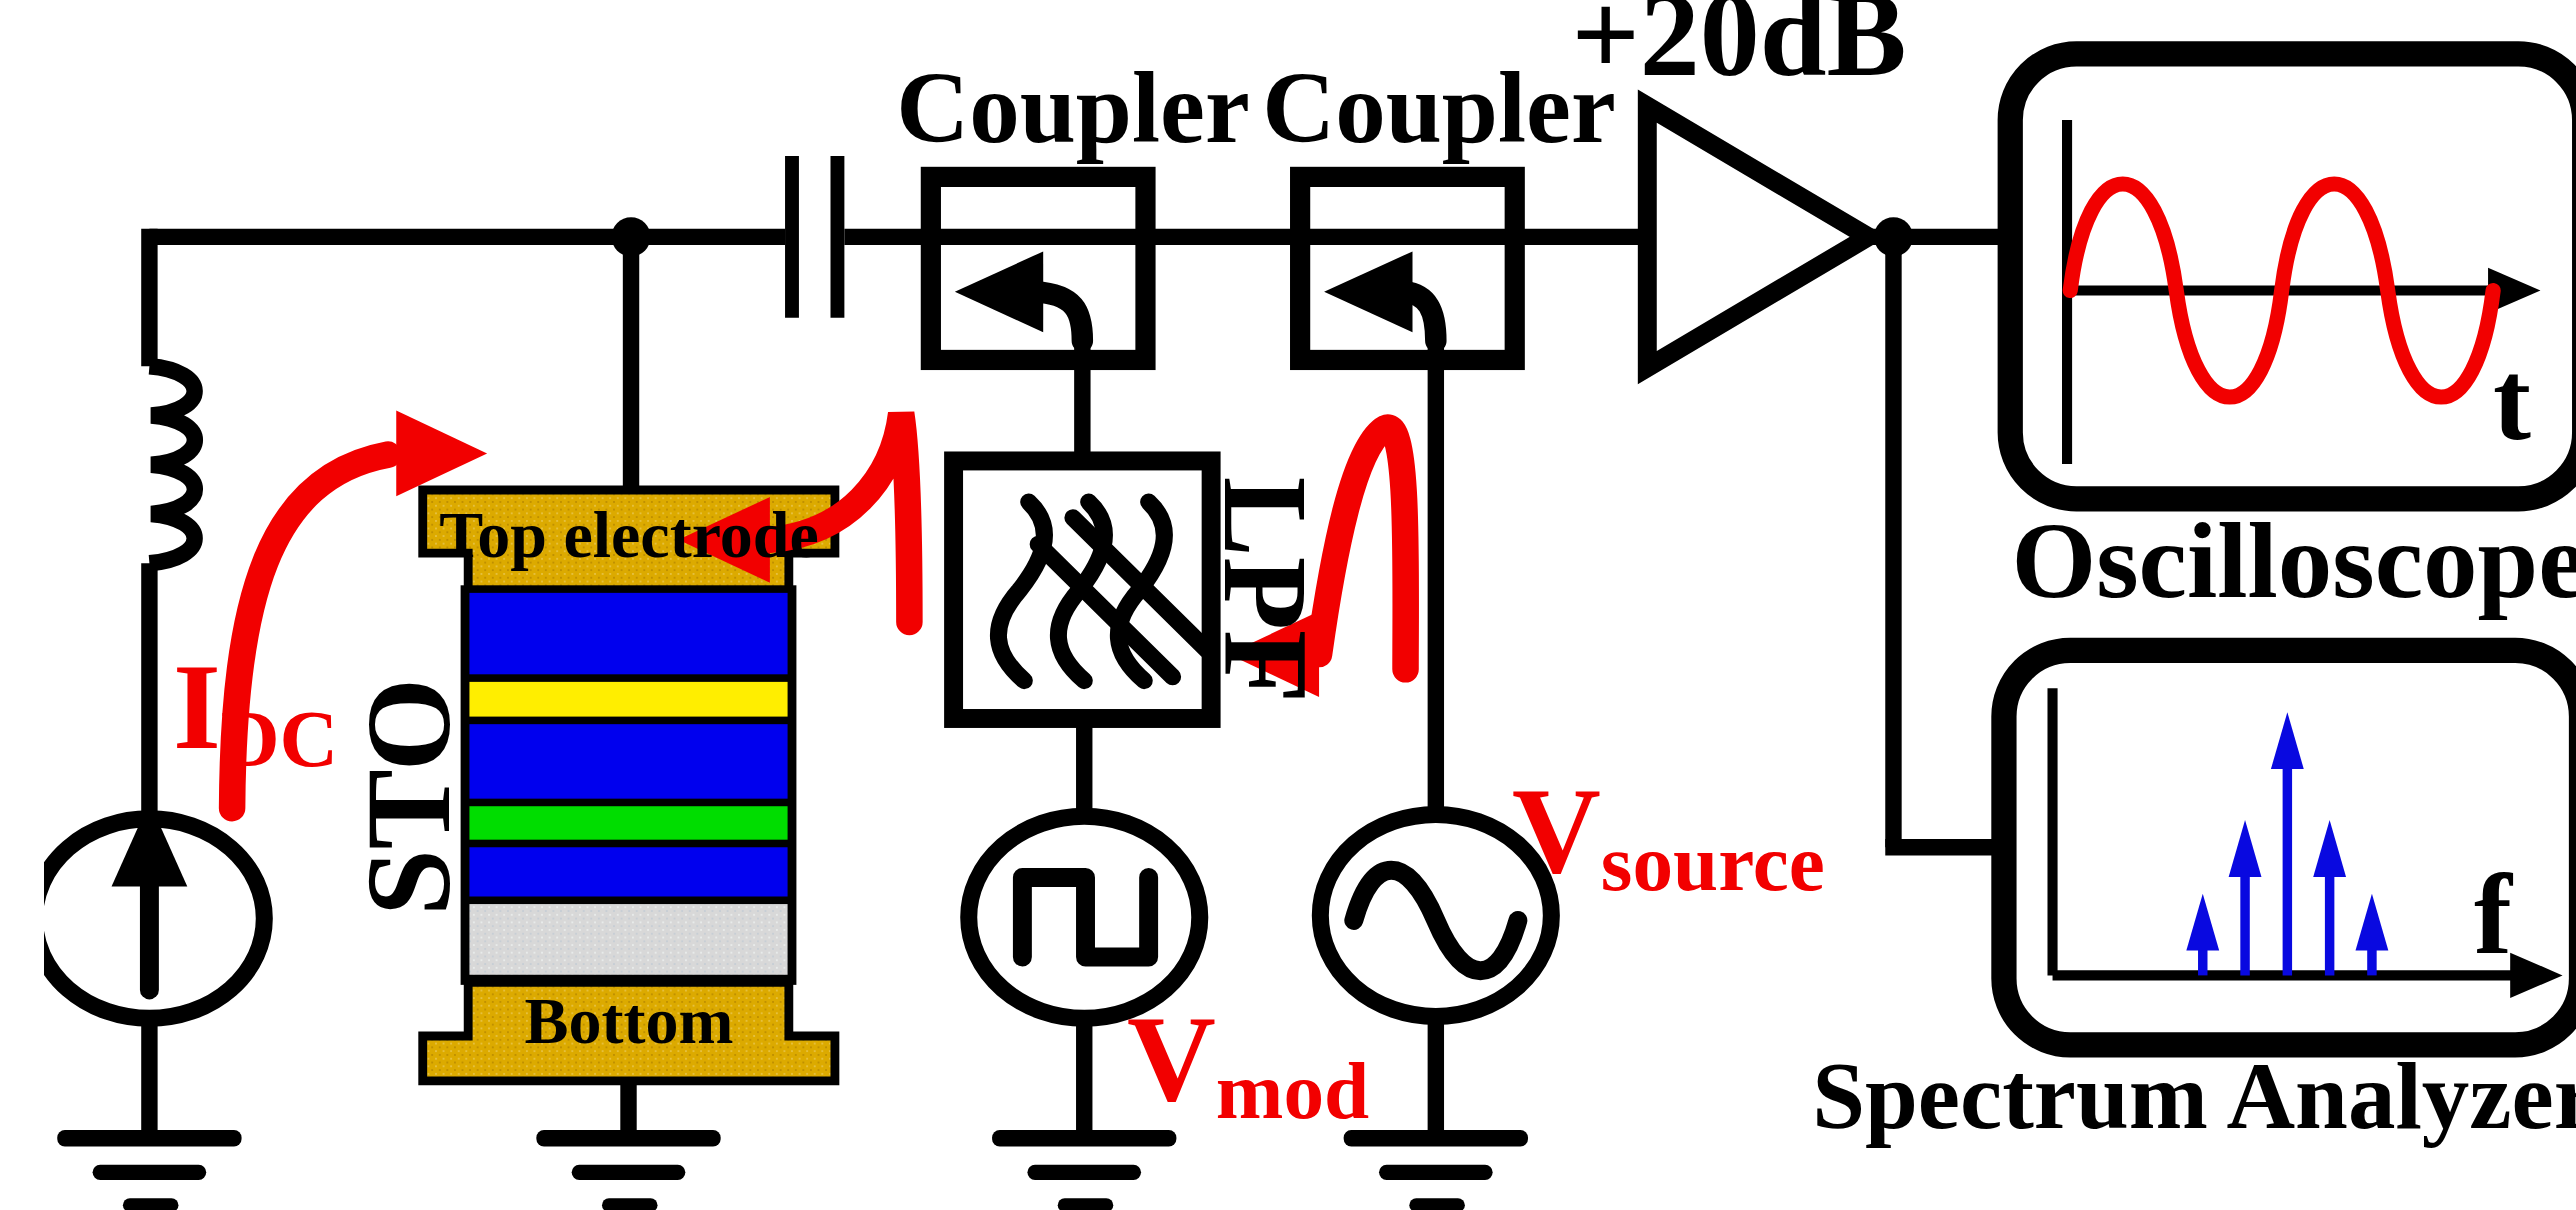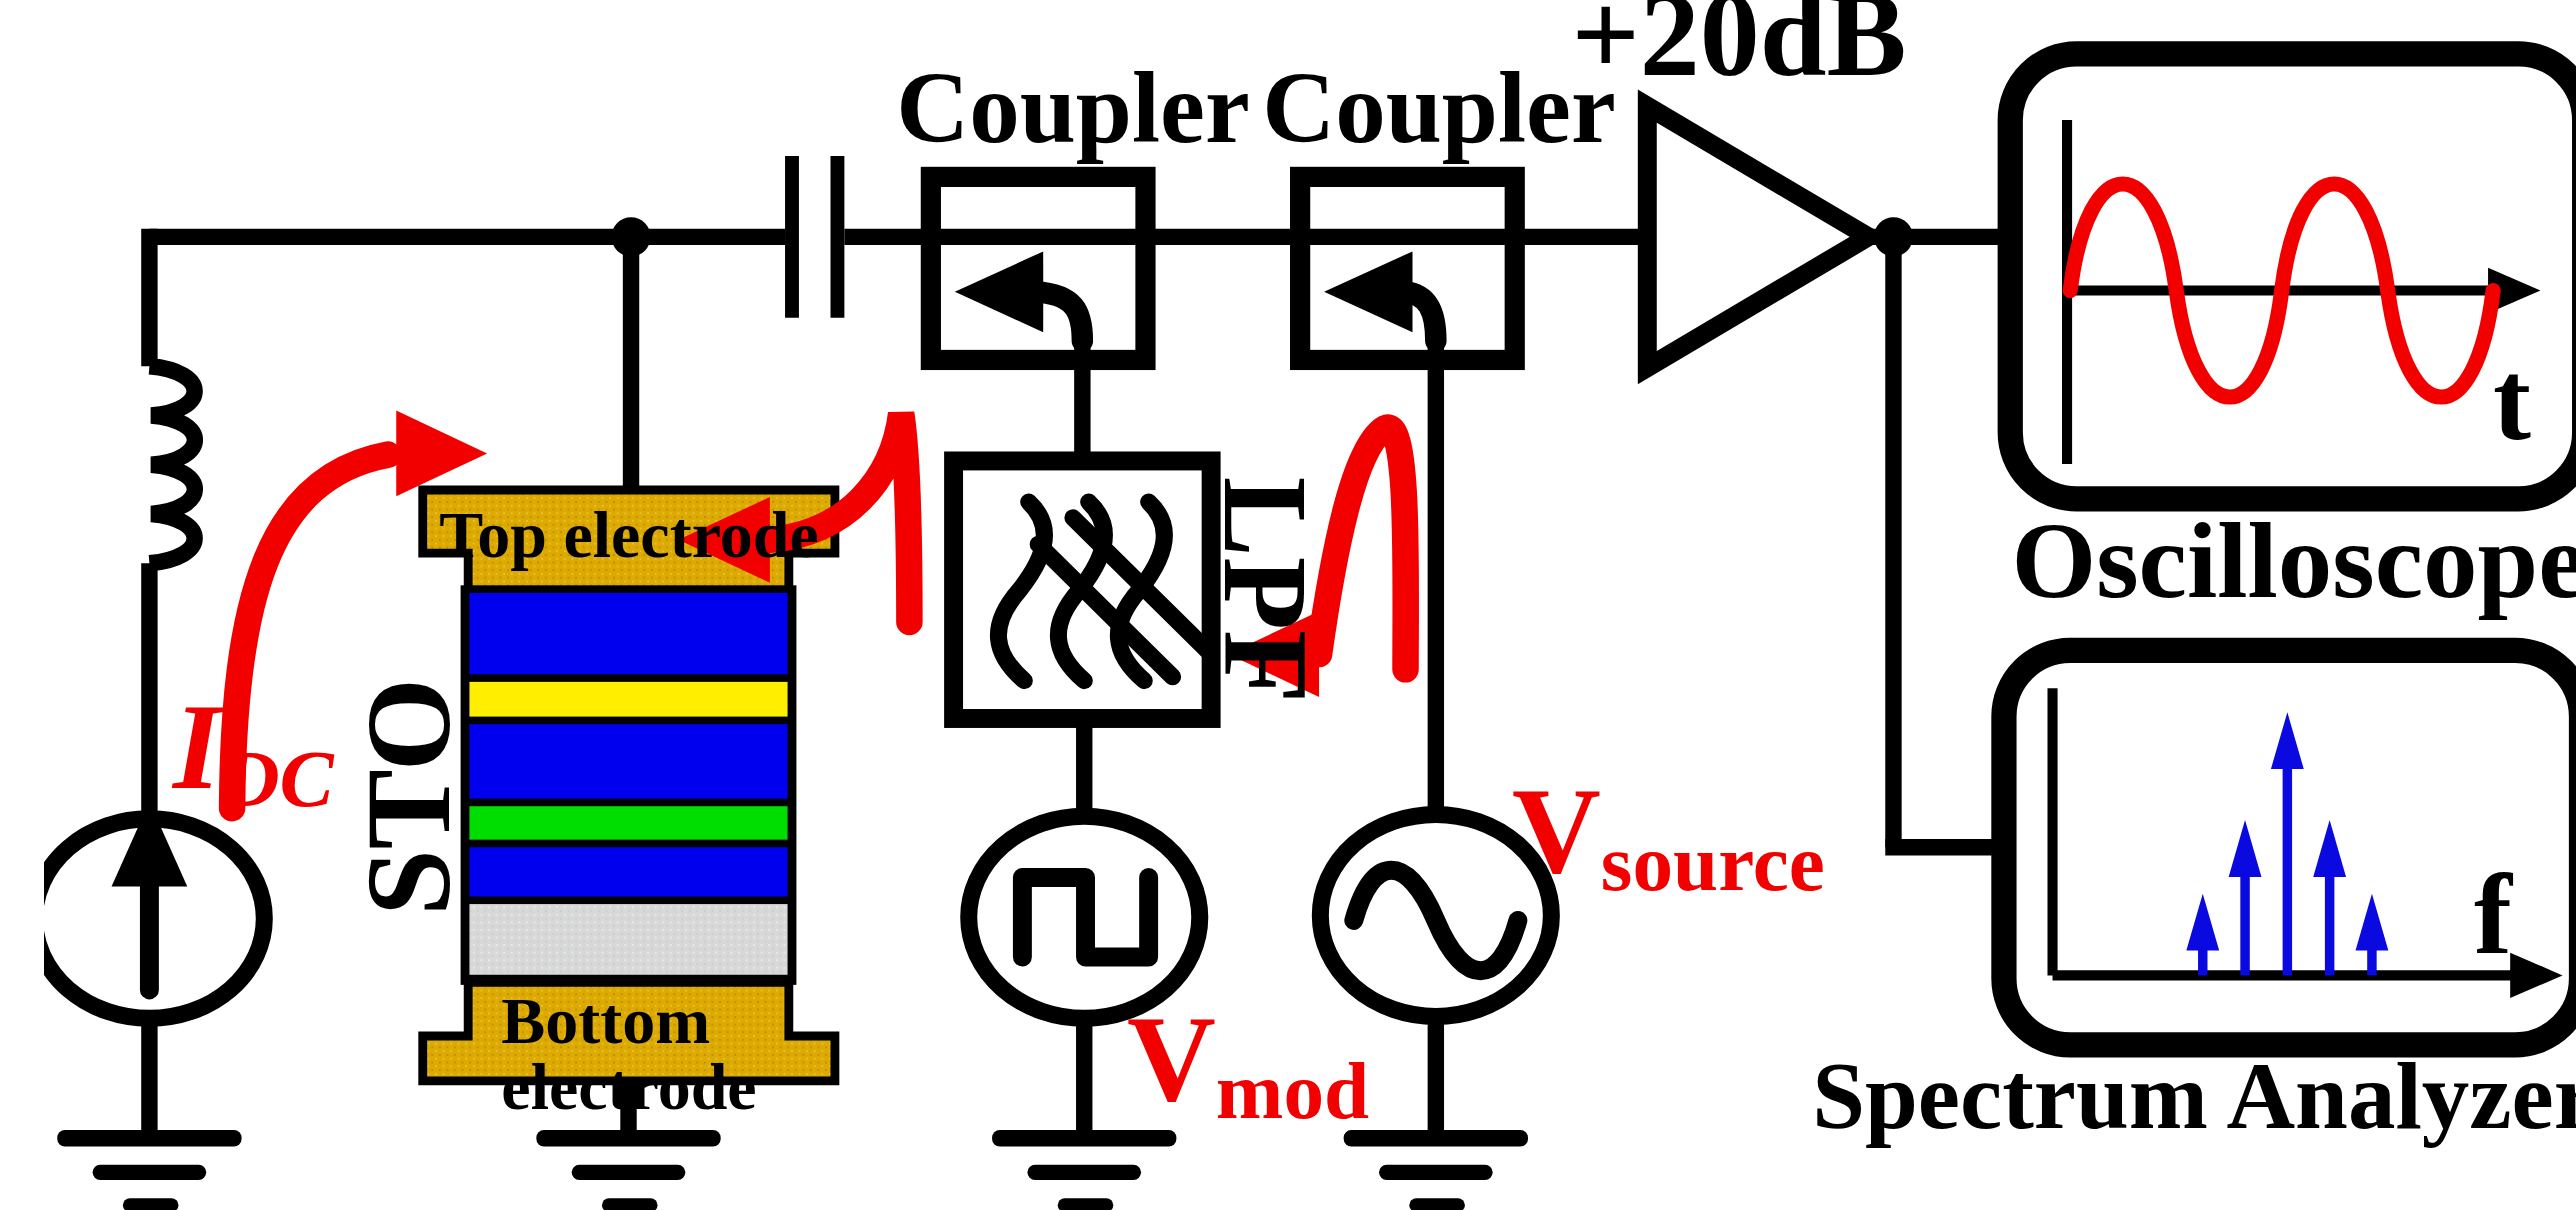--- a/index.html
+++ b/index.html
@@ -202,27 +202,26 @@
     </g>
   </svg>
 
   <div class="lbl center" style="left:1029px;top:58px;font-size:101px;">Coupler</div>
   <div class="lbl center" style="left:1395px;top:58px;font-size:101px;">Coupler</div>
   <div class="lbl center" style="left:1695px;top:-25px;font-size:120px;">+20dB</div>
 
   <div class="lbl center" style="left:585px;top:502px;font-size:66px;text-align:center;">Top electrode</div>
   <div class="lbl center" style="left:585px;top:988px;font-size:66px;text-align:left;">
     <div>Bottom</div>
-    <div>electrode</div>
   </div>
 
   <div class="lbl rot-ccw" style="left:365px;top:797px;font-size:120px;">STO</div>
   <div class="lbl rot-cw" style="left:1221px;top:590px;font-size:120px;">LPF</div>
 
-  <div class="lbl red" style="left:129px;top:685px;font-size:123px;font-style:italic;">
+  <div class="lbl red" style="left:129px;top:645px;font-size:123px;">
     <span>I</span><sub>DC</sub>
   </div>
   <div class="lbl red" style="left:1083px;top:997px;font-size:123px;">
     <span>V</span><sub>mod</sub>
   </div>
   <div class="lbl red" style="left:1468px;top:769px;font-size:123px;">
     <span>V</span><sub>source</sub>
   </div>
 
   <div class="lbl" style="left:2449px;top:344px;font-size:114px;">t</div>

